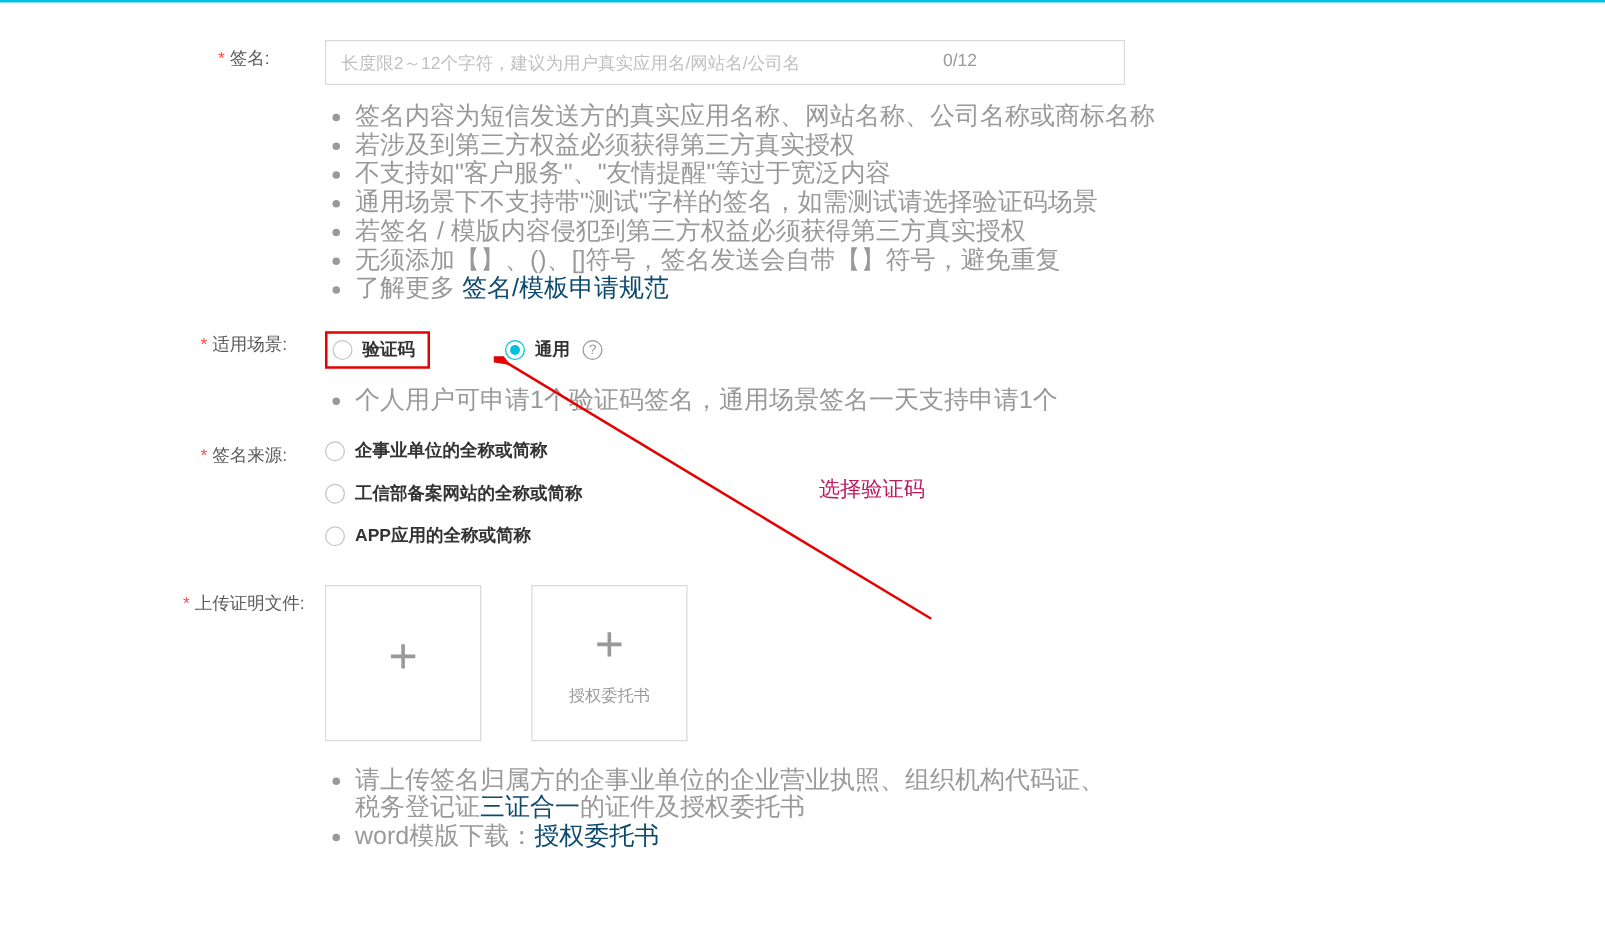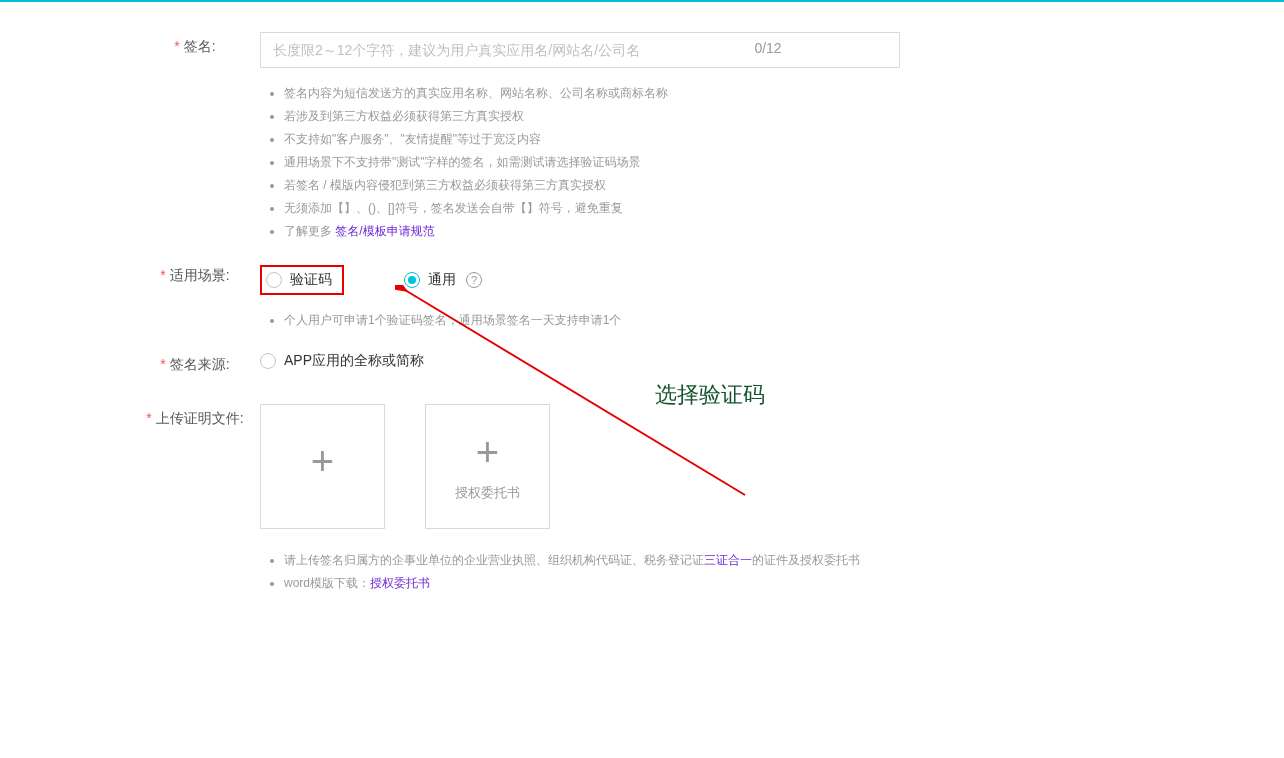--- a/index.html
+++ b/index.html
@@ -64,24 +64,24 @@
       right: 12px;
       left: auto;
       top: 8px;
     }
     .hint-list {
       margin-top: 14px;
       list-style: disc;
       padding-left: 24px;
       color: #999;
       line-height: 22px;
-      font-size: 12px;
+      font-size: 20px;
     }
     .hint-list li { margin-bottom: 1px; }
-    .link { color: #6d28d9; text-decoration: none; }
+    .link { color: #0c4a6e; text-decoration: none; }
     .radio-group {
       display: flex;
       gap: 60px;
       padding-top: 4px;
     }
     .radio-item {
       display: flex;
       align-items: center;
       gap: 8px;
       cursor: pointer;
@@ -100,21 +100,21 @@
     .radio-circle.selected::after {
       content: "";
       position: absolute;
       width: 8px;
       height: 8px;
       background: #00c1de;
       border-radius: 50%;
       top: 3px;
       left: 3px;
     }
-    .radio-label { color: #333; }
+    .radio-label { color: #333; font-weight: bold; }
     .help-icon {
       display: inline-flex;
       width: 16px;
       height: 16px;
       border: 1px solid #999;
       border-radius: 50%;
       align-items: center;
       justify-content: center;
       font-size: 11px;
       color: #999;
@@ -156,22 +156,22 @@
     }
     .upload-label {
       color: #999;
       font-size: 13px;
       text-align: center;
       line-height: 18px;
       padding: 0 8px;
     }
     .annotation-text {
       position: absolute;
-      color: #14532d;
-      font-size: 22px;
+      color: #be185d;
+      font-size: 17px;
       font-weight: 400;
       left: 655px;
       top: 380px;
     }
     .annotation-arrow {
       position: absolute;
       left: 395px;
       top: 285px;
       pointer-events: none;
     }
@@ -227,20 +227,28 @@
   </div>
 
   <div class="form-row">
     <div class="form-label">
       <span class="asterisk">*</span><span>签名来源:</span>
     </div>
     <div class="form-content">
       <div class="radio-stack">
         <span class="radio-item">
           <span class="radio-circle"></span>
+          <span class="radio-label">企事业单位的全称或简称</span>
+        </span>
+        <span class="radio-item">
+          <span class="radio-circle"></span>
+          <span class="radio-label">工信部备案网站的全称或简称</span>
+        </span>
+        <span class="radio-item">
+          <span class="radio-circle"></span>
           <span class="radio-label">APP应用的全称或简称</span>
         </span>
       </div>
     </div>
   </div>
 
 
   <div class="form-row" style="margin-top:30px;">
     <div class="form-label">
       <span class="asterisk">*</span><span>上传证明文件:</span>

